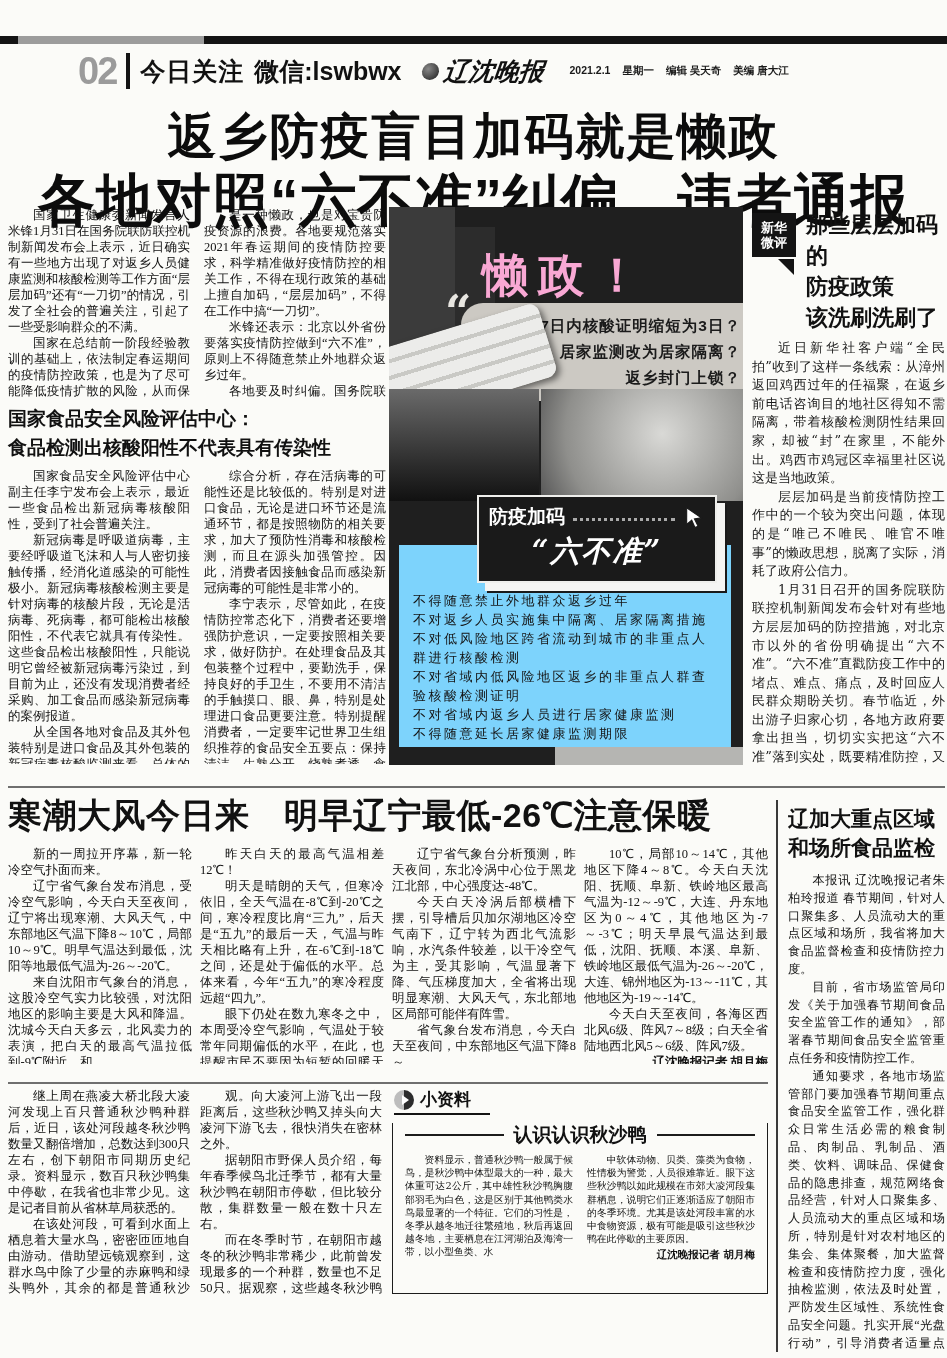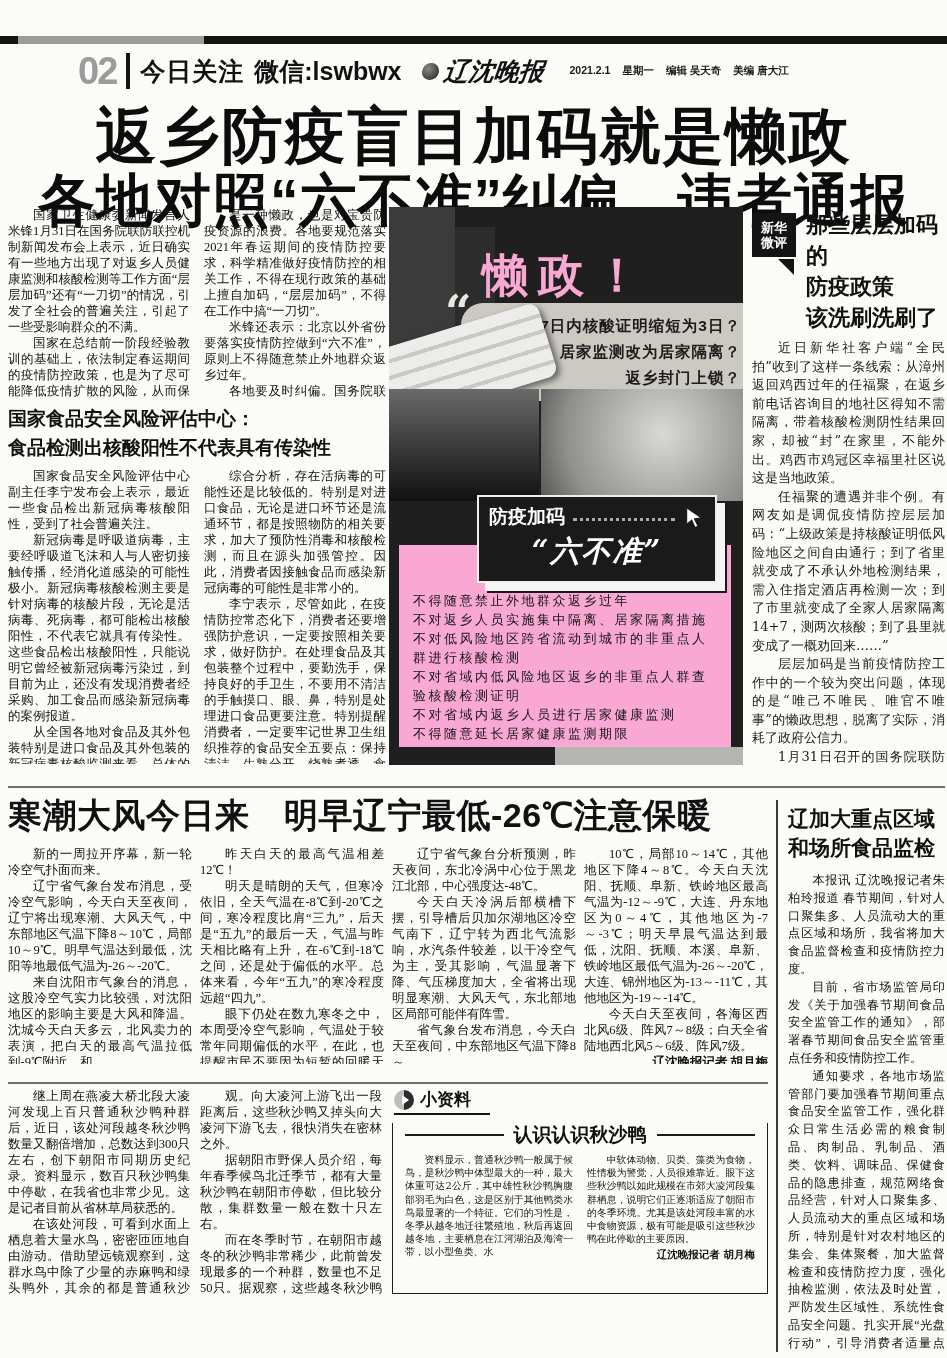--- a/index.html
+++ b/index.html
@@ -16,21 +16,21 @@
   .mast-wechat{font-size:25px;font-weight:bold;}
   .logo{display:flex;align-items:center;gap:5px;margin-left:10px;
         font-family:"DejaVu Serif",serif;font-style:italic;font-weight:bold;font-size:25px;
         transform:skewX(-6deg);}
   .logo-emblem{width:17px;height:17px;border-radius:50%;
         background:radial-gradient(circle at 35% 35%,#888,#1c1c1c);display:inline-block;}
   .mast-meta{display:flex;gap:12px;font-size:10.5px;font-weight:bold;margin-left:16px;color:#1a1a1a;}
   
   .mainhead{position:absolute;top:82px;left:0;width:947px;text-align:center;
             font-family:"Liberation Sans",sans-serif;font-weight:900;color:#0c0c0c;}
-  .mainhead .l1{font-size:61px;line-height:66px;letter-spacing:2px;}
+  .mainhead .l1{font-size:49px;line-height:66px;letter-spacing:2px;}
   .mainhead .l2{font-size:57px;line-height:62px;letter-spacing:1px;}
   
   .p{margin:0;text-indent:2em;text-align:justify;}
   .bodytext{font-size:12.5px;line-height:16px;}
   .col{overflow:hidden;}
   .byline{text-align:right;font-weight:bold;}
   
   .sec1-left{position:absolute;top:207px;left:8px;width:378px;height:558px;}
   .rowA{display:flex;gap:14px;height:192px;overflow:hidden;}
   .rowA .col,.rowC .col{width:182px;}
@@ -51,21 +51,21 @@
   .ig-bubble{position:absolute;left:72px;top:96px;width:268px;padding:10px 12px;background:#ccc9c3;
              border-radius:22px 6px 6px 6px;color:#1b1b1b;
              font-family:"Liberation Sans",sans-serif;font-weight:bold;font-size:15.5px;line-height:26px;
              text-align:right;letter-spacing:1px;}
   .ig-mask{position:absolute;left:-8px;top:118px;width:170px;height:76px;border-radius:10px;
            background:repeating-linear-gradient(180deg,#ececea 0 12px,#c9c9c5 12px 16px);
            transform:rotate(-17deg);box-shadow:3px 4px 6px rgba(0,0,0,.5);}
   .ig-photo{position:absolute;top:182px;height:112px;}
   .ig-photo-left{left:0;width:150px;background:linear-gradient(180deg,#6a6a6a,#2a2a2a 70%,#111);}
   .ig-photo-right{left:152px;width:202px;background:radial-gradient(circle at 60% 40%,#d9d9d6,#8f8f8c 70%,#555);}
-  .ig-card{position:absolute;left:10px;top:338px;width:304px;height:148px;background:#f9a8d4;
+  .ig-card{position:absolute;left:10px;top:338px;width:304px;height:148px;background:#7dd3fc;
            padding:46px 14px 8px 14px;color:#141414;}
   .ig-card ul{margin:0;padding:0;list-style:none;font-size:13px;line-height:19px;letter-spacing:2.5px;
               font-family:"Liberation Sans",sans-serif;}
   .ig-tag{position:absolute;left:88px;top:288px;width:216px;padding:7px 10px 9px 10px;background:#1a1a1a;
           color:#fff;border:2px solid #efefec;box-shadow:8px 8px 0 #f5f5f3,10px 10px 0 #1a1a1a;}
   .ig-tag-row{display:flex;align-items:center;gap:6px;
               font-family:"Liberation Sans",sans-serif;font-weight:bold;font-size:19px;}
   .ig-dots{flex:1;border-bottom:3px dotted #aaa;height:4px;margin:0 2px;}
   .cursor-svg{width:22px;height:22px;flex:0 0 auto;}
   .ig-tag-title{text-align:center;font-family:"DejaVu Serif",serif;font-style:italic;
@@ -224,21 +224,20 @@
       </div>
       <span class="badge-tail"></span>
       <h3 class="cm-title">
         <div>那些层层加码的</div>
         <div>防疫政策</div>
         <div>该洗刷洗刷了</div>
       </h3>
     </div>
     <div class="cm-body">
       <p class="p">近日新华社客户端“全民拍”收到了这样一条线索：从漳州返回鸡西过年的任福聚，在返乡前电话咨询目的地社区得知不需隔离，带着核酸检测阴性结果回家，却被“封”在家里，不能外出。鸡西市鸡冠区幸福里社区说这是当地政策。</p>
-      <p class="p">任福聚的遭遇并非个例。有网友如是调侃疫情防控层层加码：“上级政策是持核酸证明低风险地区之间自由通行；到了省里就变成了不承认外地检测结果，需入住指定酒店再检测一次；到了市里就变成了全家人居家隔离14+7，测两次核酸；到了县里就变成了一概劝回来……”</p>
       <p class="p">层层加码是当前疫情防控工作中的一个较为突出问题，体现的是“唯己不唯民、唯官不唯事”的懒政思想，脱离了实际，消耗了政府公信力。</p>
       <p class="p">1月31日召开的国务院联防联控机制新闻发布会针对有些地方层层加码的防控措施，对北京市以外的省份明确提出“六不准”。“六不准”直戳防疫工作中的堵点、难点、痛点，及时回应人民群众期盼关切。春节临近，外出游子归家心切，各地方政府要拿出担当，切切实实把这“六不准”落到实处，既要精准防控，又要及时纠偏“加码政策”，让人民群众的返乡之路更安全、更温暖。</p>
     </div>
 
   </aside>
 
   <div class="hrule1"></div>
   <div class="vrule"></div>
 
   <section class="weather bodytext">

